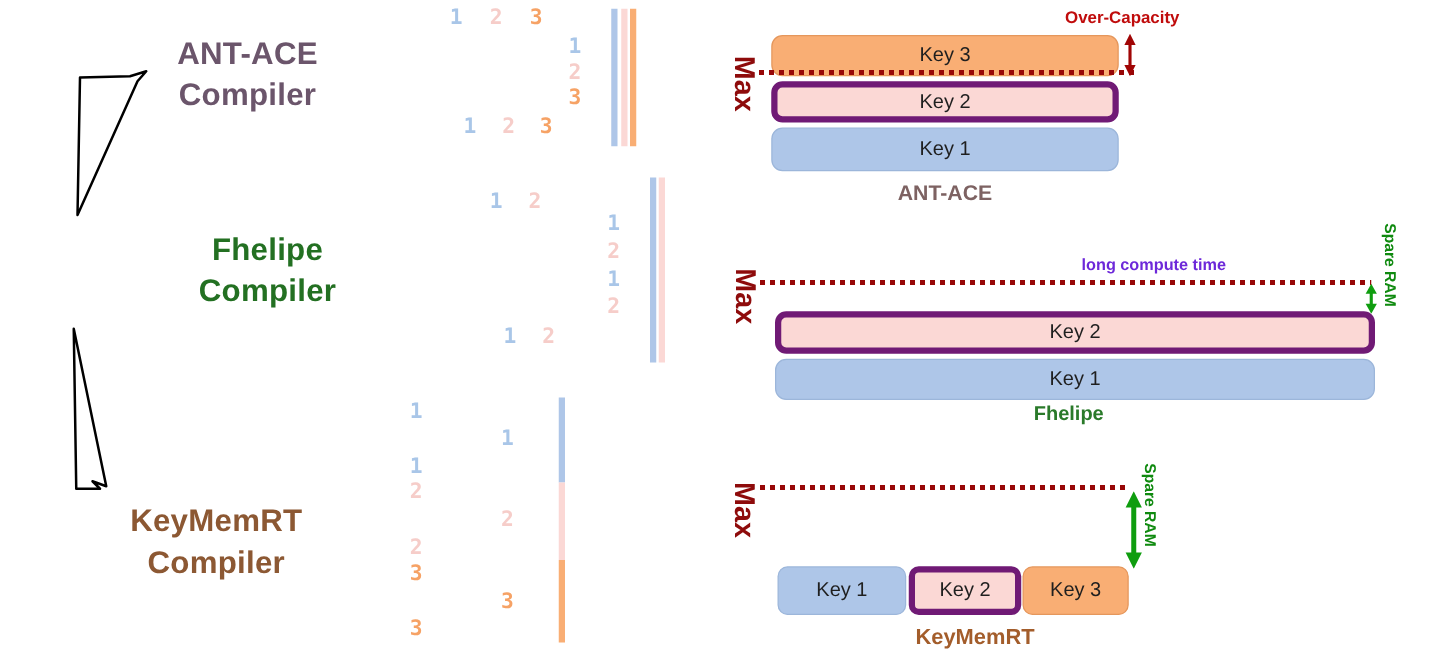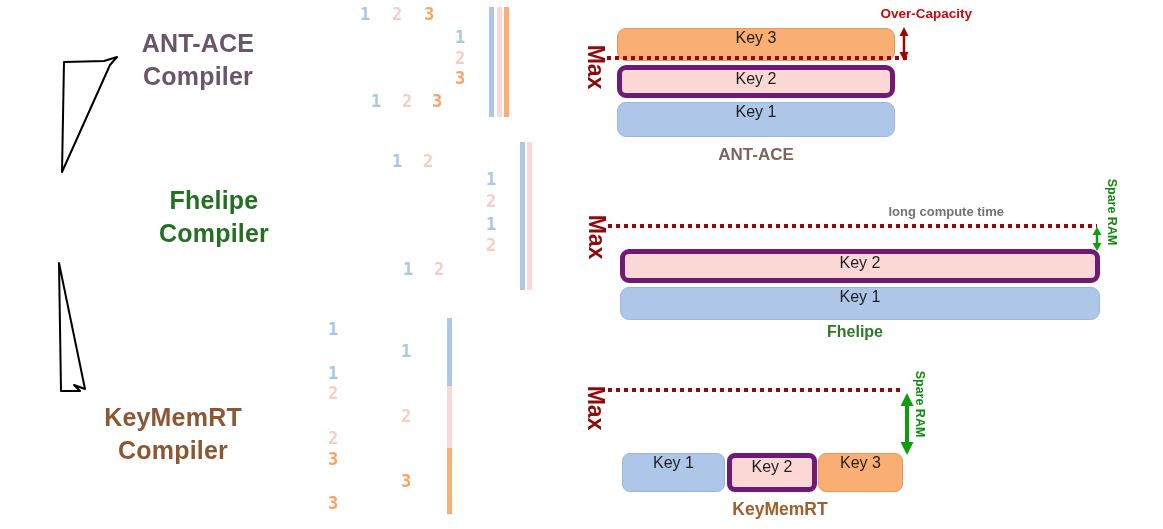--- a/index.html
+++ b/index.html
@@ -23,45 +23,45 @@
   .num.c1{color:#a9c6e8;}
   .num.c2{color:#f6cdc9;}
   .num.c3{color:#f6a265;}
   
   .minibar{position:absolute;width:5px;}
   .fill-blue{background:#aec6e8;}
   .fill-pink{background:#fbd8d5;}
   .fill-orange{background:#f9ae74;}
   
   .keybar{
-    position:absolute;border-radius:9px;display:flex;align-items:flex-start;justify-content:center;
+    position:absolute;border-radius:9px;display:flex;align-items:center;justify-content:center;
     font-size:16px;color:#1f1f1f;box-sizing:border-box;
   }
   .keybar.blue{background:#aec6e8;border:1px solid #9cb6da;}
   .keybar.pink{background:#fbd8d5;border:5px solid #701a75;}
   .keybar.orange{background:#f9ae74;border:1px solid #e5975c;}
   .dotline{
     position:absolute;height:4px;z-index:4;
     background:repeating-linear-gradient(90deg,#970707 0 4px,transparent 4px 8px);
   }
   .max-label{
     position:absolute;width:62px;height:30px;display:flex;align-items:center;justify-content:center;
     transform:rotate(90deg);font-size:23px;font-weight:bold;color:#8e0b0b;z-index:3;
   }
   .spare-ram-label{
     position:absolute;width:72px;height:16px;display:flex;align-items:center;justify-content:center;
     transform:rotate(90deg);font-size:12.5px;font-weight:bold;color:#0f8a0f;white-space:nowrap;z-index:3;
   }
   .over-capacity-label{
-    position:absolute;left:852px;top:6px;width:120px;text-align:right;
+    position:absolute;left:852px;top:6px;width:120px;text-align:left;
     font-size:13.5px;font-weight:bold;color:#c00c0c;z-index:3;
   }
   .long-compute-label{
-    position:absolute;left:842px;top:204px;width:162px;text-align:right;
-    font-size:13px;font-weight:bold;color:#737373;z-index:3;
+    position:absolute;left:842px;top:204px;width:162px;text-align:center;
+    font-size:13px;font-weight:bold;color:#6d28d9;z-index:3;
   }
   .chart-title{position:absolute;width:160px;text-align:center;font-weight:bold;z-index:3;}
   .chart-title.antace{left:676px;top:145px;font-size:17px;color:#7d6262;}
   .chart-title.fhelipe{left:775px;top:323px;font-size:16px;color:#2a7a2a;}
   .chart-title.keymemrt{left:700px;top:499px;font-size:17.5px;color:#a35d2b;}
   .arrow-svg{position:absolute;z-index:5;}
   .brace-svg{position:absolute;left:0;top:0;z-index:1;}
 </style>
 </head>
 <body>

